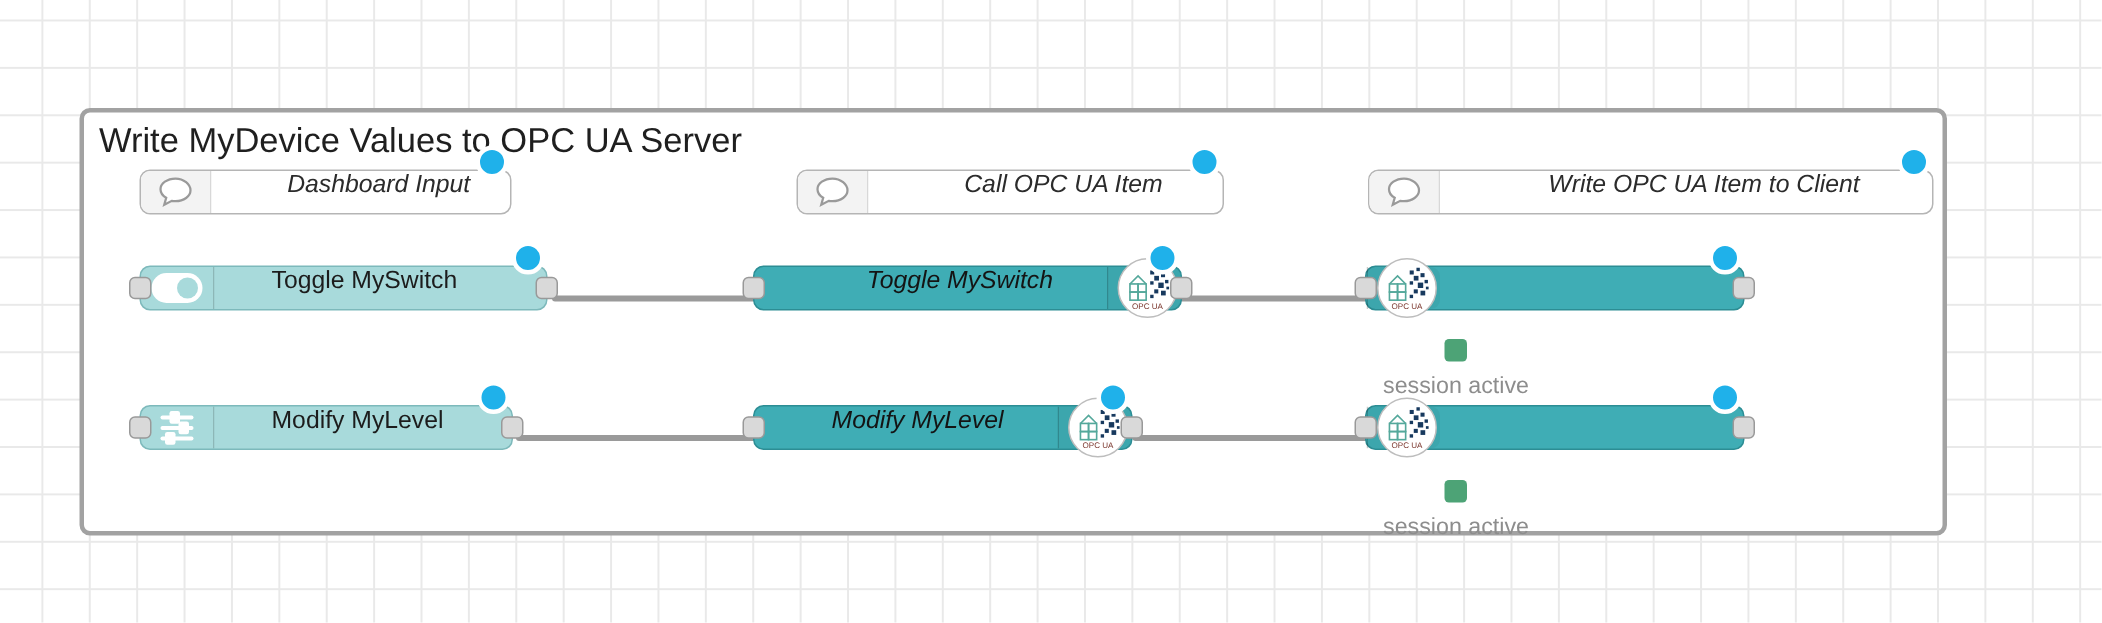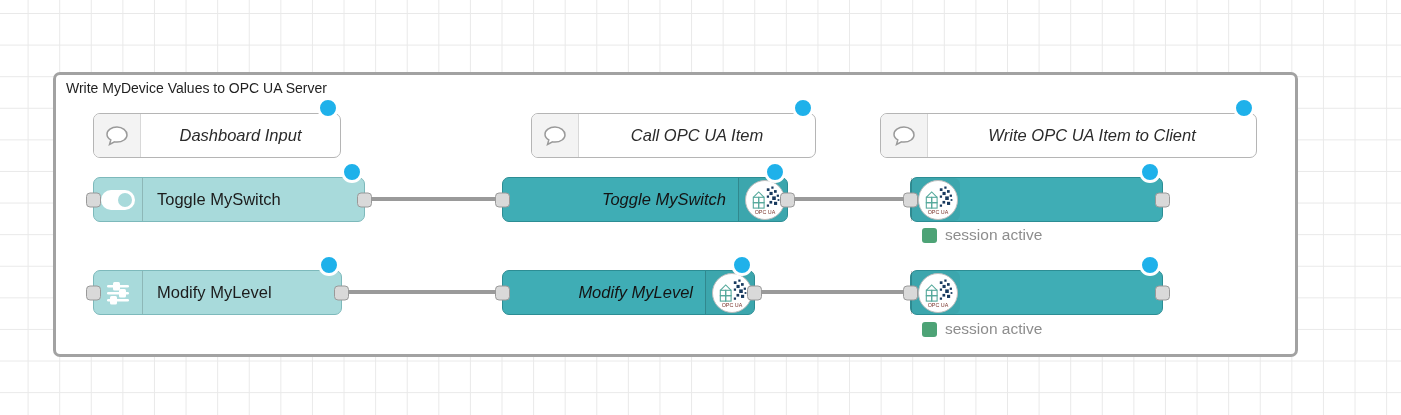--- a/index.html
+++ b/index.html
@@ -15,30 +15,30 @@
     background-position:-4px 13px;
   }
 
   .group{
     position:absolute; left:53px; top:72px; width:1245px; height:285px;
     background:#ffffff; border:3px solid #a2a2a2; border-radius:7px;
     box-sizing:border-box; z-index:1;
   }
   .group-title{
     position:absolute; left:10px; top:5px;
-    font-size:14px; color:#1f1f1f; white-space:nowrap;
+    font-size:23px; color:#1f1f1f; white-space:nowrap;
   }
 
   .wire{
     position:absolute; height:4px; background:#9a9a9a; border-radius:2px; z-index:2;
   }
 
   .node{
-    position:absolute; height:45px; box-sizing:border-box;
-    border-radius:7px; display:flex; align-items:center; z-index:3;
+    position:absolute; height:30px; box-sizing:border-box;
+    border-radius:7px; display:flex; align-items:flex-start; z-index:3;gap:24px;
   }
   .node .label{
     font-size:16.5px; color:#1c1c1c; white-space:nowrap; overflow:hidden;
   }
 
   
   .node.comment{
     background:#ffffff; border:1.5px solid #b5b5b5; top:113px;
   }
   .comment-icon-area{
@@ -95,21 +95,21 @@
   .toggle-pill{
     position:relative; width:34px; height:20px; background:#fff; border-radius:10px;
   }
   .toggle-knob{
     position:absolute; right:3px; top:3px; width:14px; height:14px;
     border-radius:50%; background:#a8dadb;
   }
 
   .status{
     position:absolute; display:flex; align-items:center; gap:8px;
-    font-size:15.5px; color:#8d8d8d; z-index:3; white-space:nowrap;
+    font-size:15.5px; color:#8d8d8d; z-index:3; white-space:nowrap;flex-direction:column;
   }
   .status-dot{
     width:15px; height:15px; border-radius:3px; background:#4da376; flex:none;
   }
 
   svg{ display:block; }
 </style>
 </head>
 <body>
 
@@ -137,21 +137,21 @@
   <div class="node comment" style="left:531px; width:285px;">
     <div class="comment-icon-area">
       <svg width="26" height="26" viewBox="0 0 26 26">
         <path d="M13 4 C7.5 4 3 7.2 3 11.2 c0 2.3 1.5 4.4 3.8 5.7 L5.5 21.5 l5-2.6 c.8.15 1.6.2 2.5.2 5.5 0 10-3.2 10-7.2 S18.5 4 13 4 z" fill="#ffffff" stroke="#9a9a9a" stroke-width="1.5"></path>
       </svg>
     </div>
     <div class="label">Call OPC UA Item</div>
     <div class="changed-dot"></div>
   </div>
 
-  <div class="node comment" style="left:880px; width:377px;">
+  <div class="node comment" style="left:912px; width:377px;">
     <div class="comment-icon-area">
       <svg width="26" height="26" viewBox="0 0 26 26">
         <path d="M13 4 C7.5 4 3 7.2 3 11.2 c0 2.3 1.5 4.4 3.8 5.7 L5.5 21.5 l5-2.6 c.8.15 1.6.2 2.5.2 5.5 0 10-3.2 10-7.2 S18.5 4 13 4 z" fill="#ffffff" stroke="#9a9a9a" stroke-width="1.5"></path>
       </svg>
     </div>
     <div class="label">Write OPC UA Item to Client</div>
     <div class="changed-dot"></div>
   </div>
 
   <div class="node ui" style="left:93px; top:177px; width:272px;">

